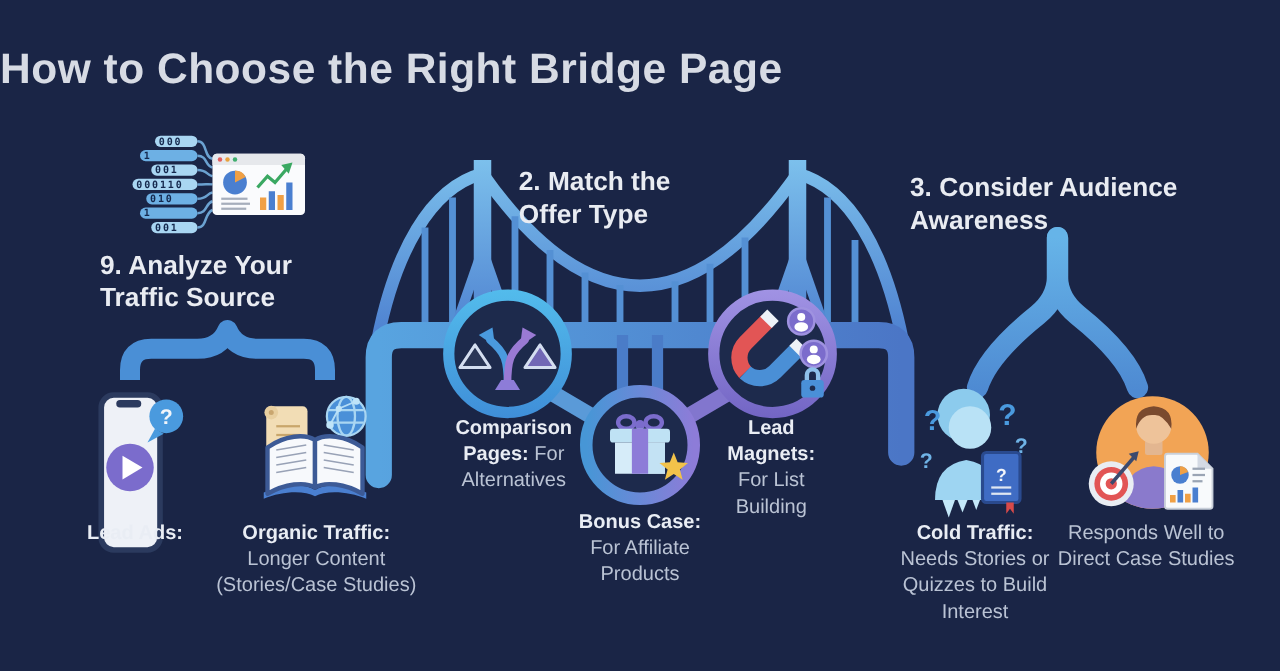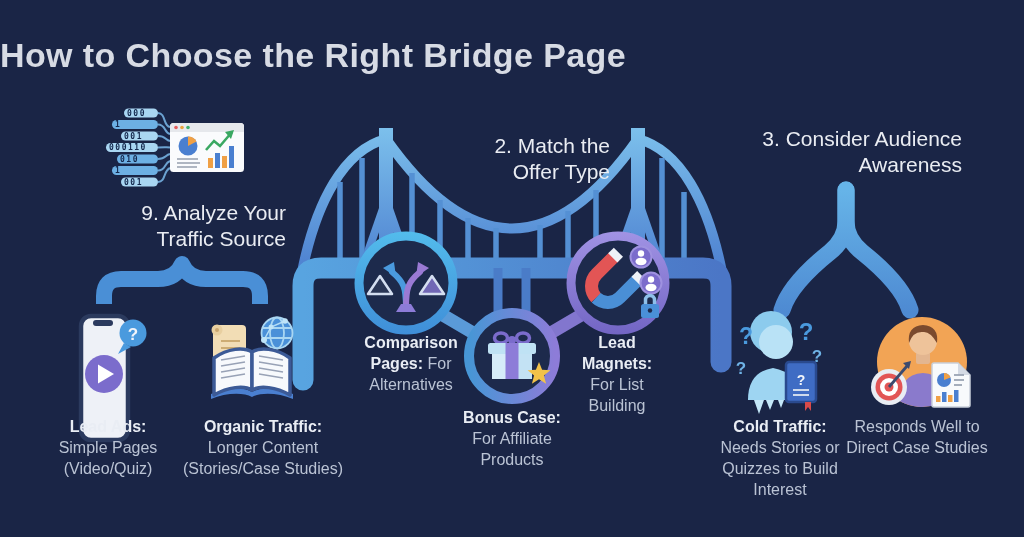--- a/index.html
+++ b/index.html
@@ -4,32 +4,32 @@
 <style>
   *{margin:0;padding:0;box-sizing:border-box}
   html,body{background:#0d1430}
   .canvas{position:relative;width:1024px;height:537px;overflow:hidden;
           background:var(--background,#1a2546);
           font-family:"Liberation Sans",sans-serif}
   .title{position:absolute;top:36px;left:0;width:100%;text-align:left;
          font-size:34px;font-weight:bold;letter-spacing:.4px;
          color:var(--title_text,#d7dbe4)}
   .art{position:absolute;left:0;top:0;width:1024px;height:537px}
-  .heading{position:absolute;text-align:right;font-weight:normal;font-size:21px;
+  .heading{position:absolute;text-align:left;font-weight:bold;font-size:21px;
            line-height:1.22;white-space:pre-line;color:var(--heading_text,#e9ecf2)}
   .caption{position:absolute;text-align:center;font-size:16px;line-height:1.32;
            color:var(--body_text,#bac3d4)}
   .caption .lbl{font-weight:bold;color:var(--label_text,#e9edf4)}
   .blk{display:block}
   .pre{white-space:pre-line}
   #h-s1{left:80px;top:200px;width:206px}
   #h-s2{left:415px;top:133px;width:195px}
-  #h-s3{left:728px;top:126px;width:234px}
+  #h-s3{left:728px;top:138px;width:234px}
   #cap-paid{left:43px;top:416px;width:130px}
-  #cap-organic{left:180px;top:416px;width:166px}
+  #cap-organic{left:170px;top:416px;width:166px}
   #cap-comparison{left:353px;top:332px;width:116px}
   #cap-bonus{left:453px;top:407px;width:118px}
   #cap-lead{left:571px;top:332px;width:92px}
   #cap-cold{left:700px;top:416px;width:160px}
   #cap-warm{left:842px;top:416px;width:150px}
   .bin{font-family:"DejaVu Sans Mono",monospace;font-size:8px;font-weight:bold;
        fill:#15294e;letter-spacing:1.5px}
   .qmark{font-family:"Liberation Sans",sans-serif;font-weight:bold;fill:#4a9ade}
   .qlight{fill:#6fb3e6}
   .qwhite{fill:#f2f5fa}
@@ -319,22 +319,20 @@
 
   <div class="heading" id="h-s1">9. Analyze Your
 Traffic Source</div>
   <div class="heading" id="h-s2">2. Match the
 Offer Type</div>
   <div class="heading" id="h-s3">3. Consider Audience
 Awareness</div>
 
   <div class="caption" id="cap-paid">
     <span class="lbl blk">Lead Ads:</span>
-    <span class="pre blk">Simple Pages
-(Video/Quiz)</span>
   </div>
   <div class="caption" id="cap-organic">
     <span class="lbl blk">Organic Traffic:</span>
     <span class="pre blk">Longer Content
 (Stories/Case Studies)</span>
   </div>
   <div class="caption" id="cap-comparison">
     <span class="lbl">Comparison Pages:</span>
     <span>For Alternatives</span>
   </div>

